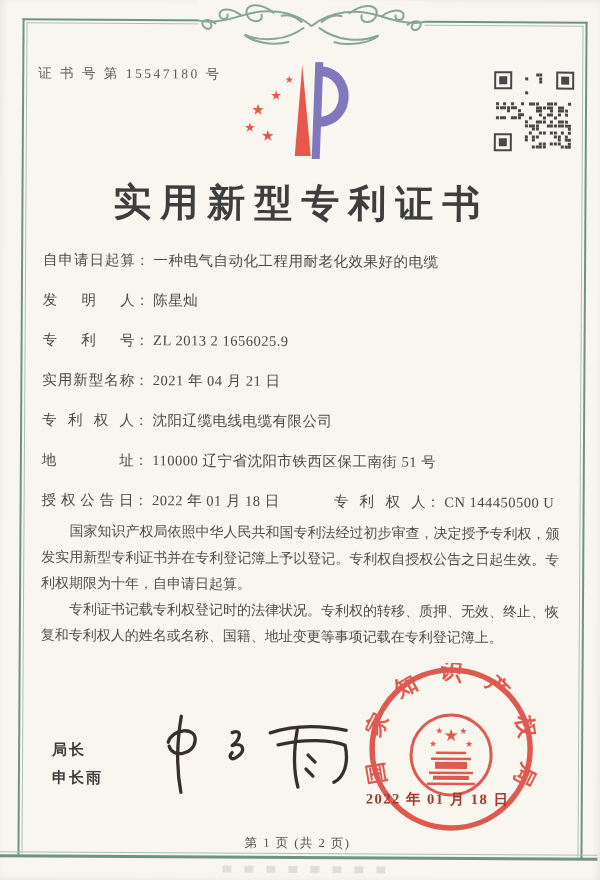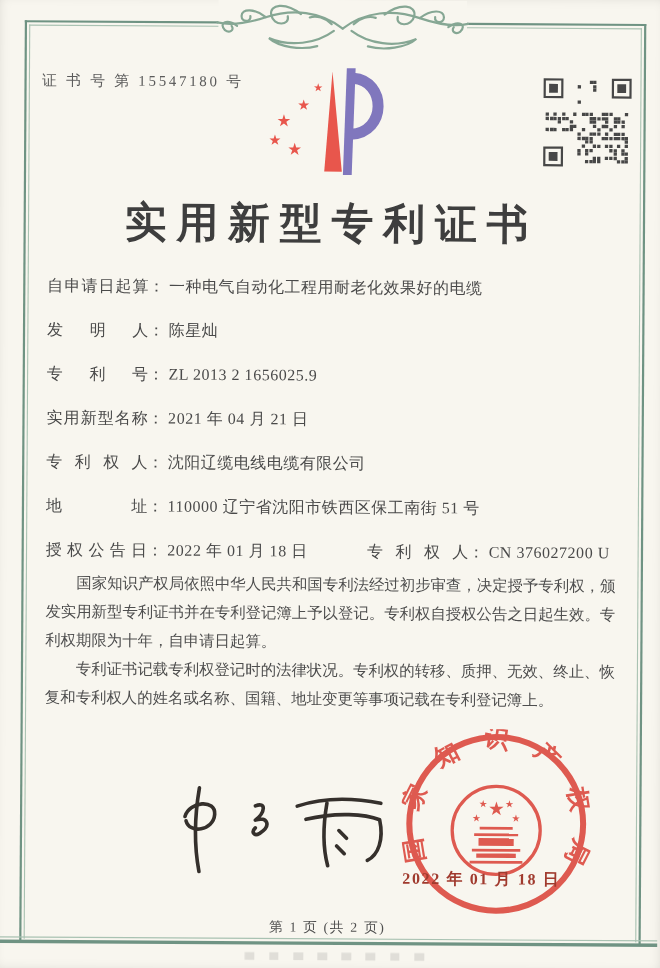--- a/index.html
+++ b/index.html
@@ -272,29 +272,33 @@
     <div class="frow">
       <span class="flabel">实用新型名称</span><span class="fcolon">：</span><span class="fvalue">2021 年 04 月 21 日</span>
     </div>
     <div class="frow">
       <span class="flabel">专利权人</span><span class="fcolon">：</span><span class="fvalue">沈阳辽缆电线电缆有限公司</span>
     </div>
     <div class="frow">
       <span class="flabel">地址</span><span class="fcolon">：</span><span class="fvalue">110000  辽宁省沈阳市铁西区保工南街 51 号</span>
     </div>
     <div class="frow">
-      <span class="flabel">授权公告日</span><span class="fcolon">：</span><span class="fvalue">2022 年 01 月 18 日</span><span class="pair2"><span class="flabel">专利权人</span><span class="fcolon">：</span><span class="fvalue">CN 376027200 U</span></span>
+      <span class="flabel">授权公告日</span><span class="fcolon">：</span><span class="fvalue">2022 年 01 月 18 日</span><span class="pair2"><span class="flabel">专利权人</span><span class="fcolon">：</span><span class="fvalue">CN 144450500 U</span></span>
     </div>
   </div>
 
   <div class="paras">
     <p>国家知识产权局依照中华人民共和国专利法经过初步审查，决定授予专利权，颁发实用新型专利证书并在专利登记簿上予以登记。专利权自授权公告之日起生效。专利权期限为十年，自申请日起算。</p>
     <p>专利证书记载专利权登记时的法律状况。专利权的转移、质押、无效、终止、恢复和专利权人的姓名或名称、国籍、地址变更等事项记载在专利登记簿上。</p>
   </div>
 
+  <div class="signer">
+    <div>局长</div>
+    <div>申长雨</div>
+  </div>
 
   <svg class="sig" viewBox="0 0 215 95">
     <g fill="none" stroke="#35302c" stroke-width="3.3" stroke-linecap="round" stroke-linejoin="round">
       <path d="M33,14 C29,38 28,64 33,90"></path>
       <path d="M20,40 C24,26 48,24 47,38 C46,53 24,56 21,44"></path>
       <path d="M84,30 C94,26 93,36 84,43 C95,39 99,48 88,55 C83,58 80,54 84,50"></path>
       <path d="M122,30 C146,22 172,22 198,27"></path>
       <path d="M149,27 C146,45 145,66 150,84"></path>
       <path d="M130,42 C158,35 184,37 197,42 C201,60 196,74 186,79"></path>
       <path d="M160,52 l7,7"></path>

